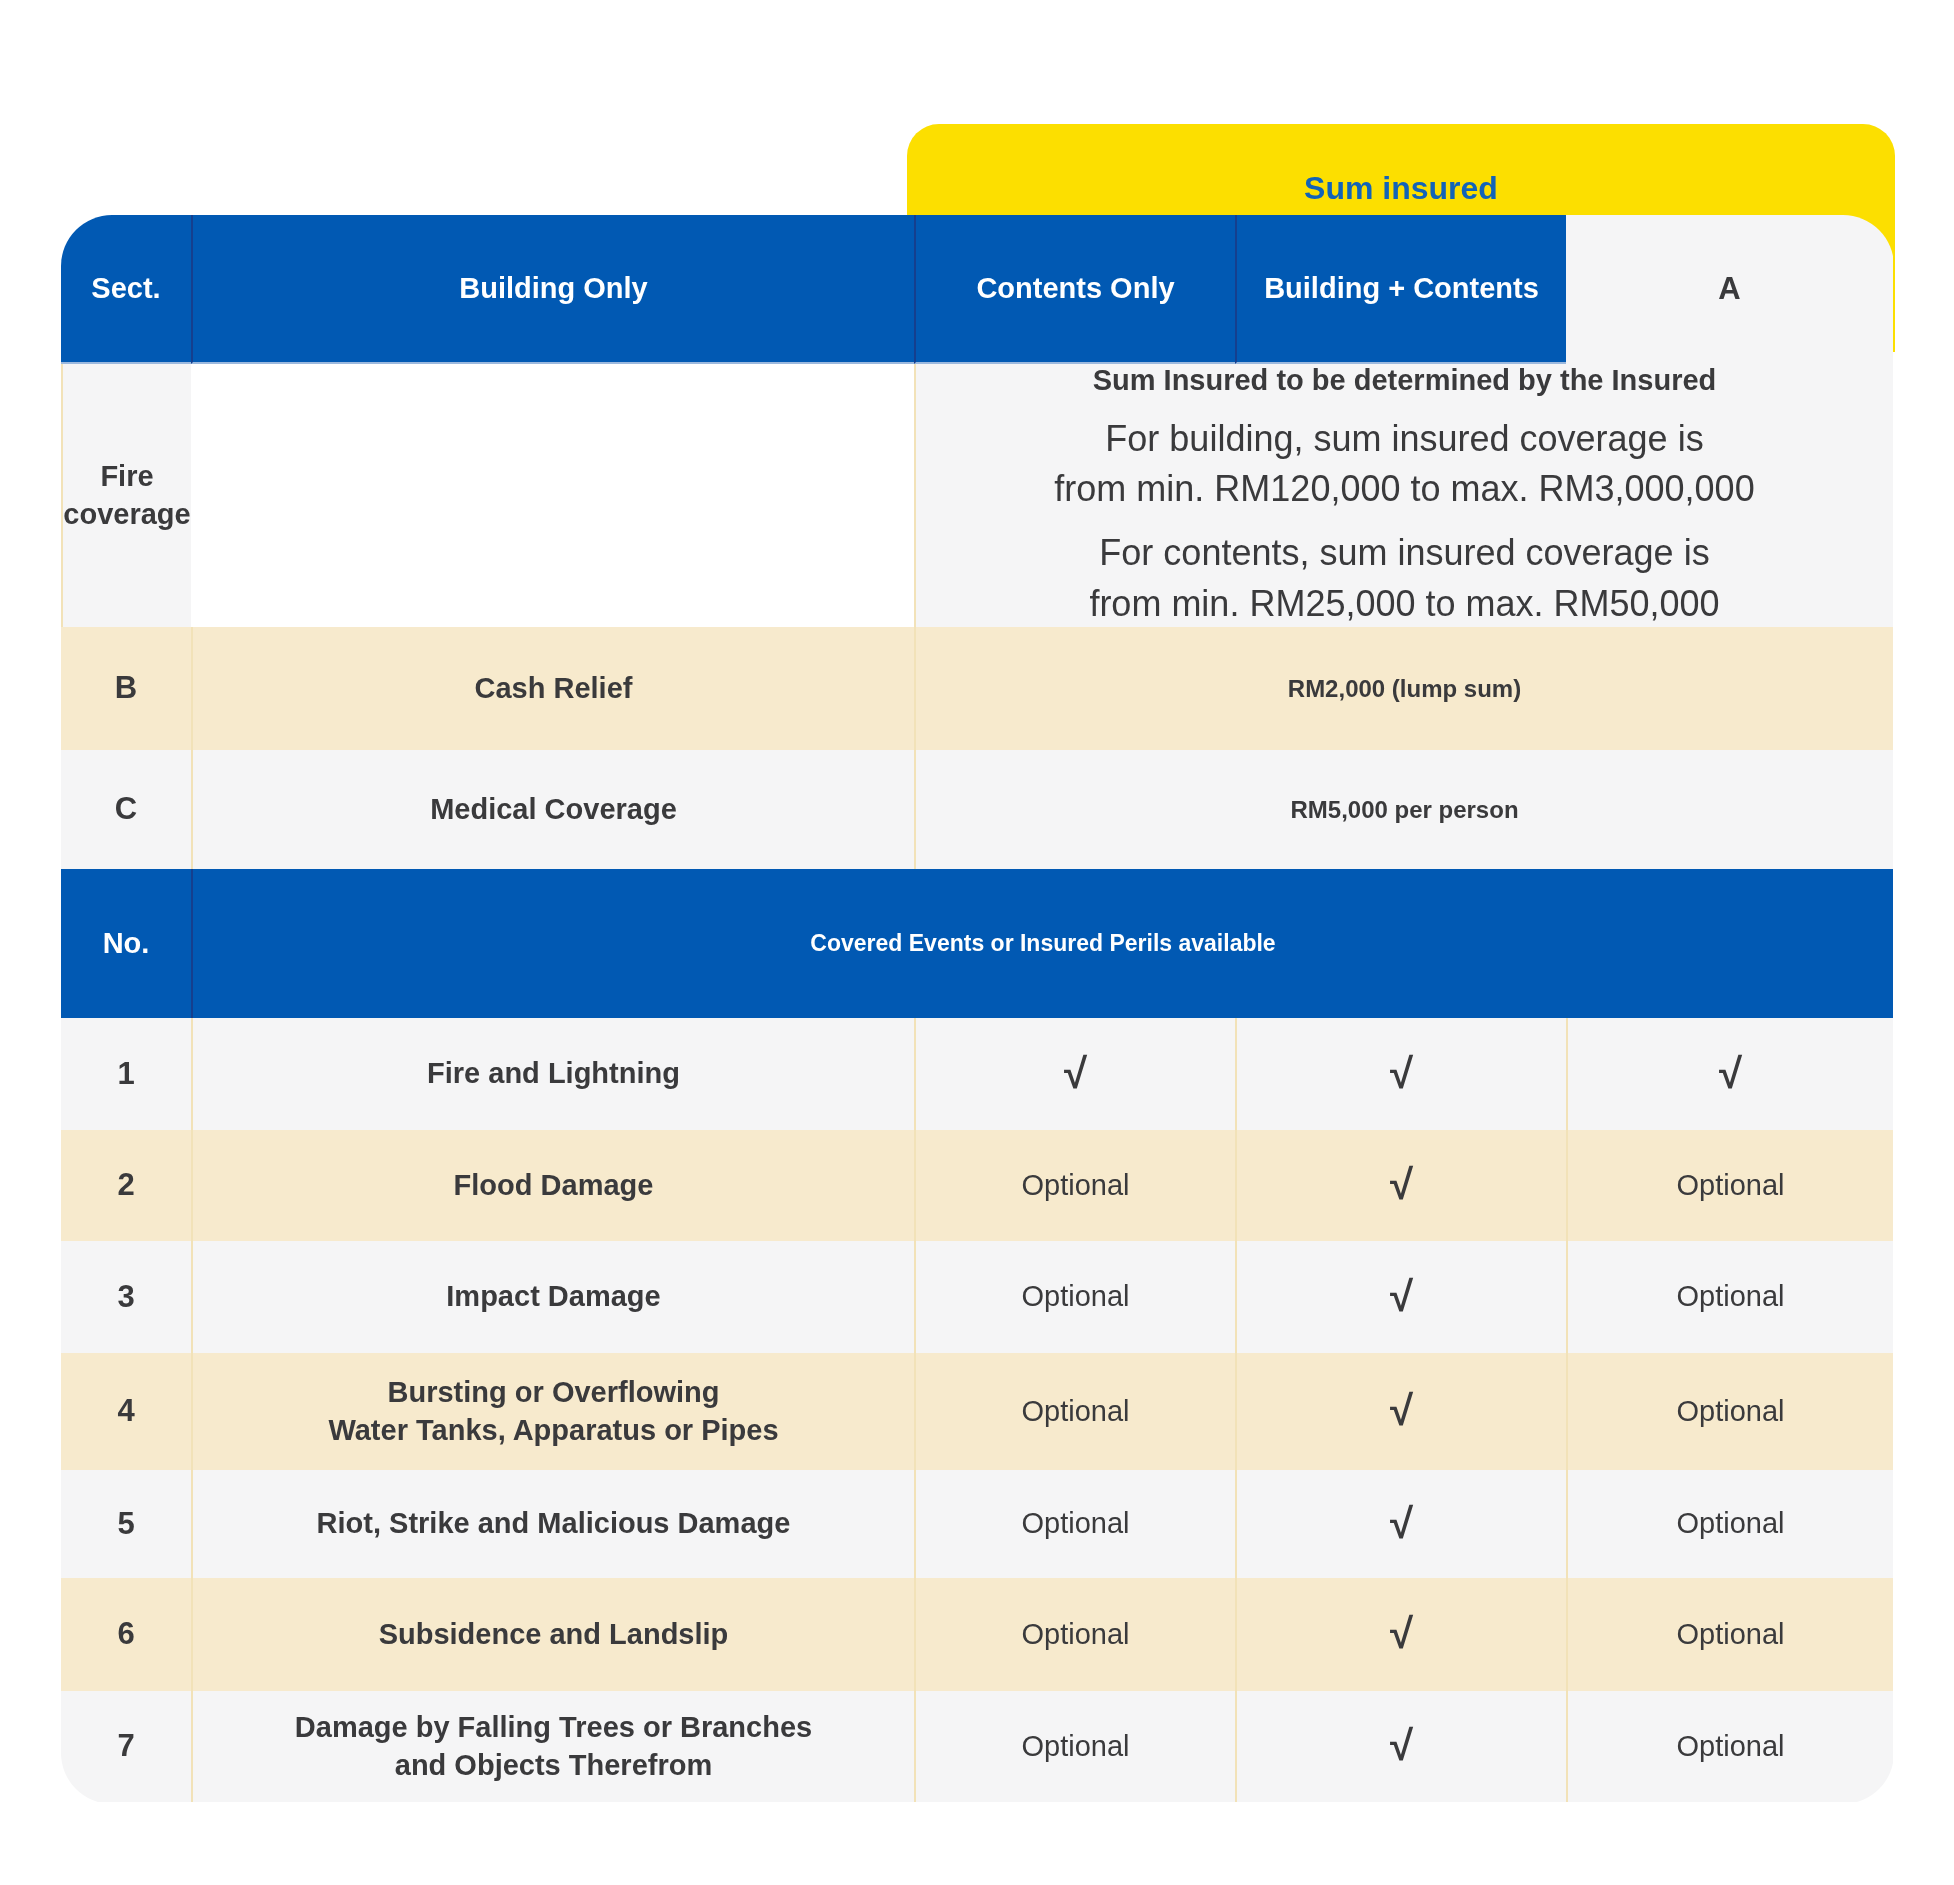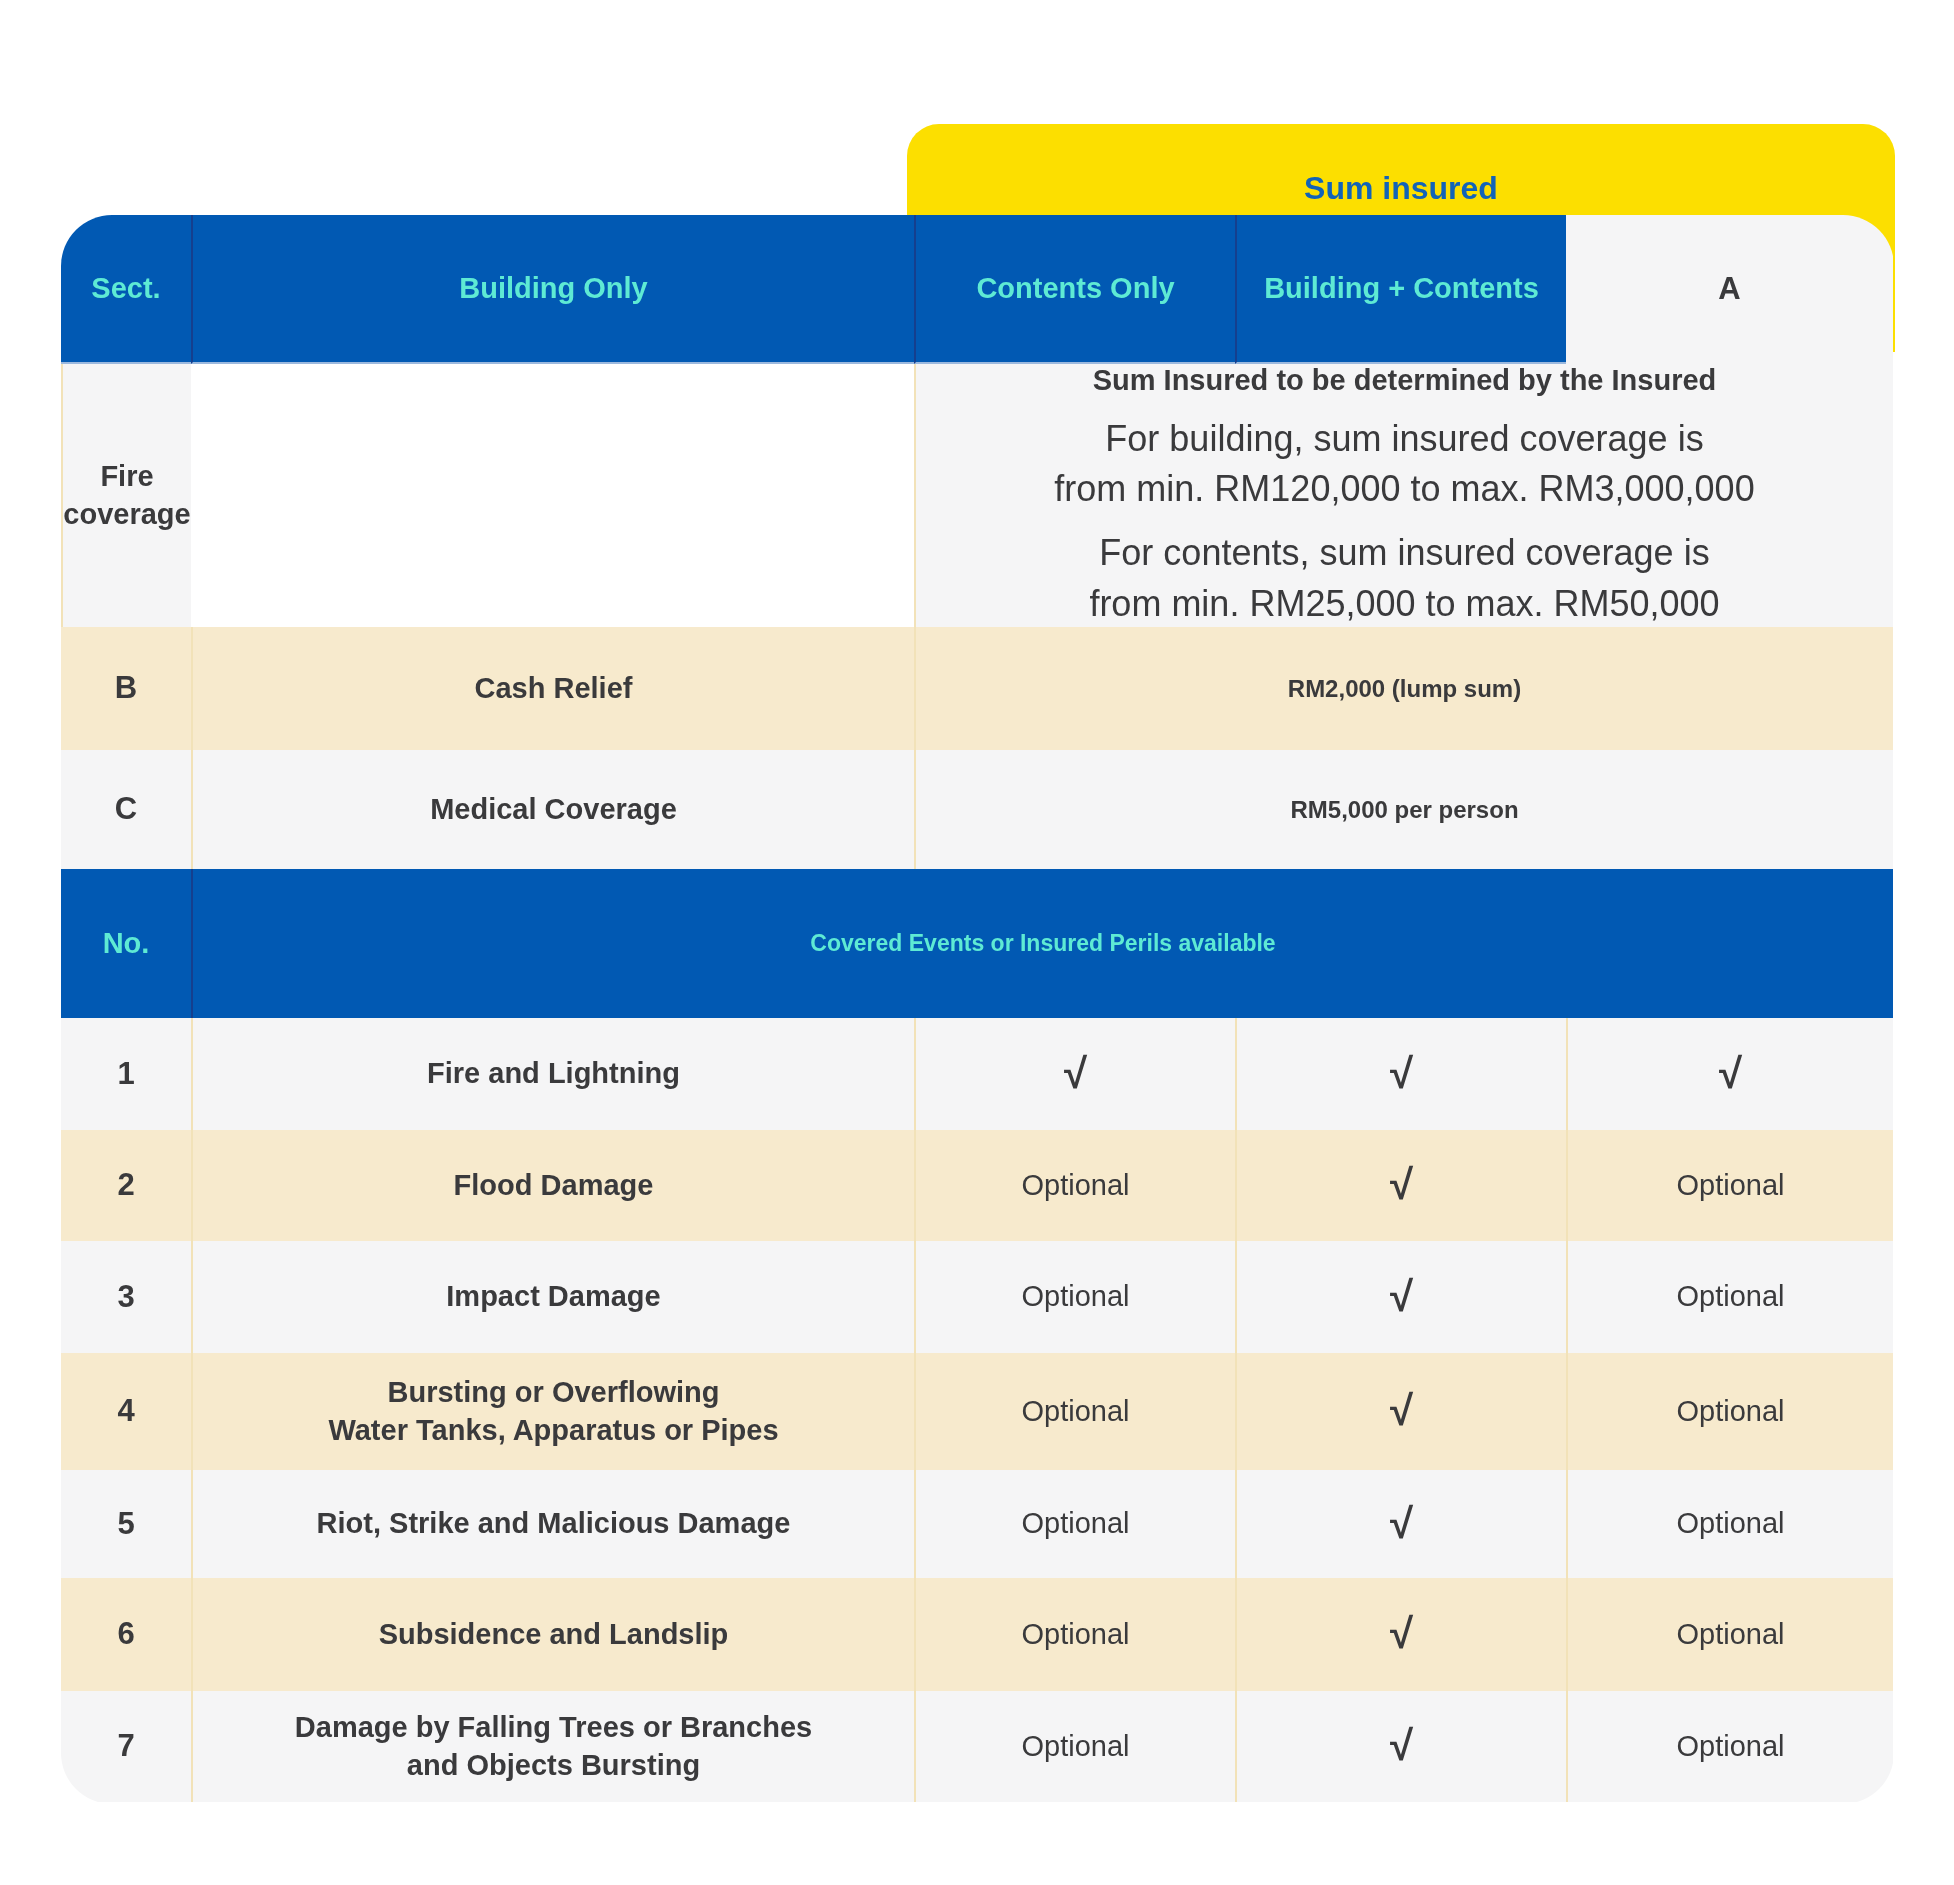--- a/index.html
+++ b/index.html
@@ -55,21 +55,21 @@
   .cell {
     display: flex;
     align-items: center;
     justify-content: center;
     text-align: center;
     box-sizing: border-box;
     line-height: 1.3;
   }
 
   
-  .h  { background: #0159B3; color: #5eead4; font-weight: bold; font-size: 29px; }
+  .h  { background: #0159B3; color: #ffffff; font-weight: bold; font-size: 29px; }
   .g  { background: #F5F5F6; }
   .c  { background: #F7EACD; }
 
   
   .bl-n { border-left: 2.6px solid #153F8E; }   
   .bl-g { border-left: 2.6px solid #F2E2B8; }   
   .hb   { border-bottom: 2.6px solid #9CB9DE; } 
 
   
   .span345 { grid-column: 3 / span 3; }
@@ -174,20 +174,20 @@
     <div class="cell g opt bl-g">Optional</div>
 
     <div class="cell c sect">6</div>
     <div class="cell c label bl-g">Subsidence and Landslip</div>
     <div class="cell c opt bl-g">Optional</div>
     <div class="cell c chk bl-g">√</div>
     <div class="cell c opt bl-g">Optional</div>
 
     <div class="cell g sect">7</div>
     <div class="cell g label bl-g">Damage by Falling Trees or Branches
-and Objects Bursting</div>
+and Objects Therefrom</div>
     <div class="cell g opt bl-g">Optional</div>
     <div class="cell g chk bl-g">√</div>
     <div class="cell g opt bl-g">Optional</div>
 
   </div>
 </div>
 
 
 </body></html>

